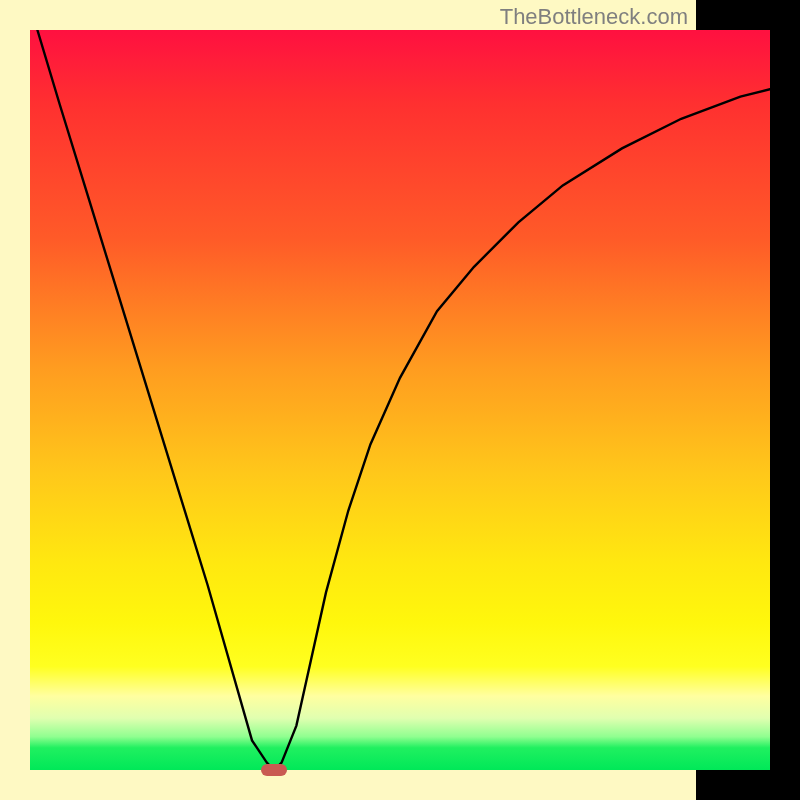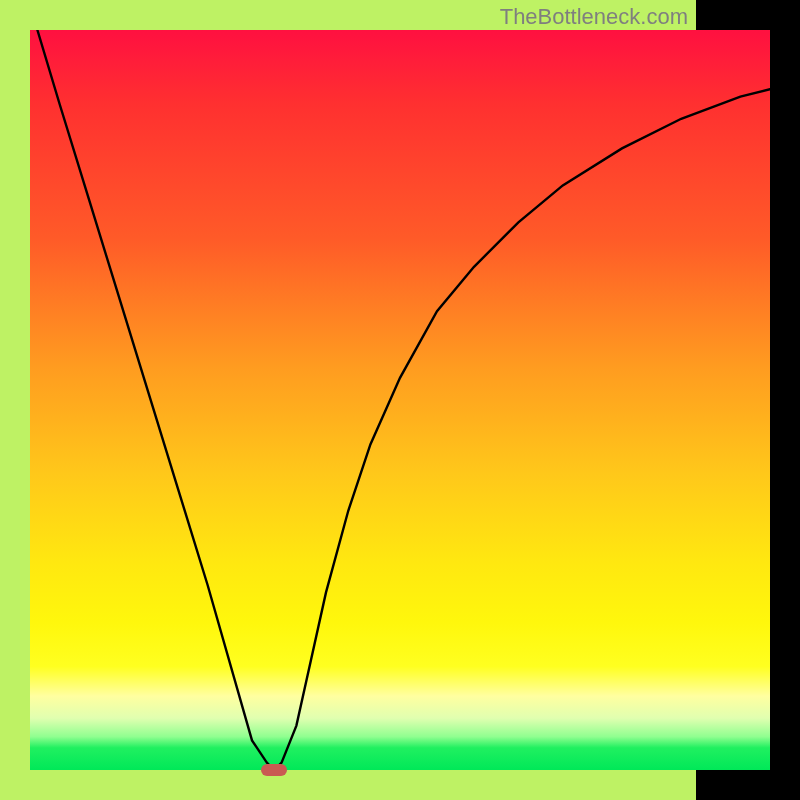--- a/index.html
+++ b/index.html
@@ -1,21 +1,21 @@
 <!DOCTYPE html>
 <html><head>
 <meta charset="utf-8">
 <style>
   * { box-sizing: border-box; margin: 0; padding: 0; }
   html, body { width: 800px; height: 800px; overflow: hidden; background: #000; }
   .frame {
     position: relative;
     width: 696px;
     height: 800px;
-    background: #bef264;
+    background: #fef9c3;
   }
   .plot-area {
     position: absolute;
     left: 30px;
     top: 30px;
     width: 740px;
     height: 740px;
     
     background: linear-gradient(
       to bottom,

